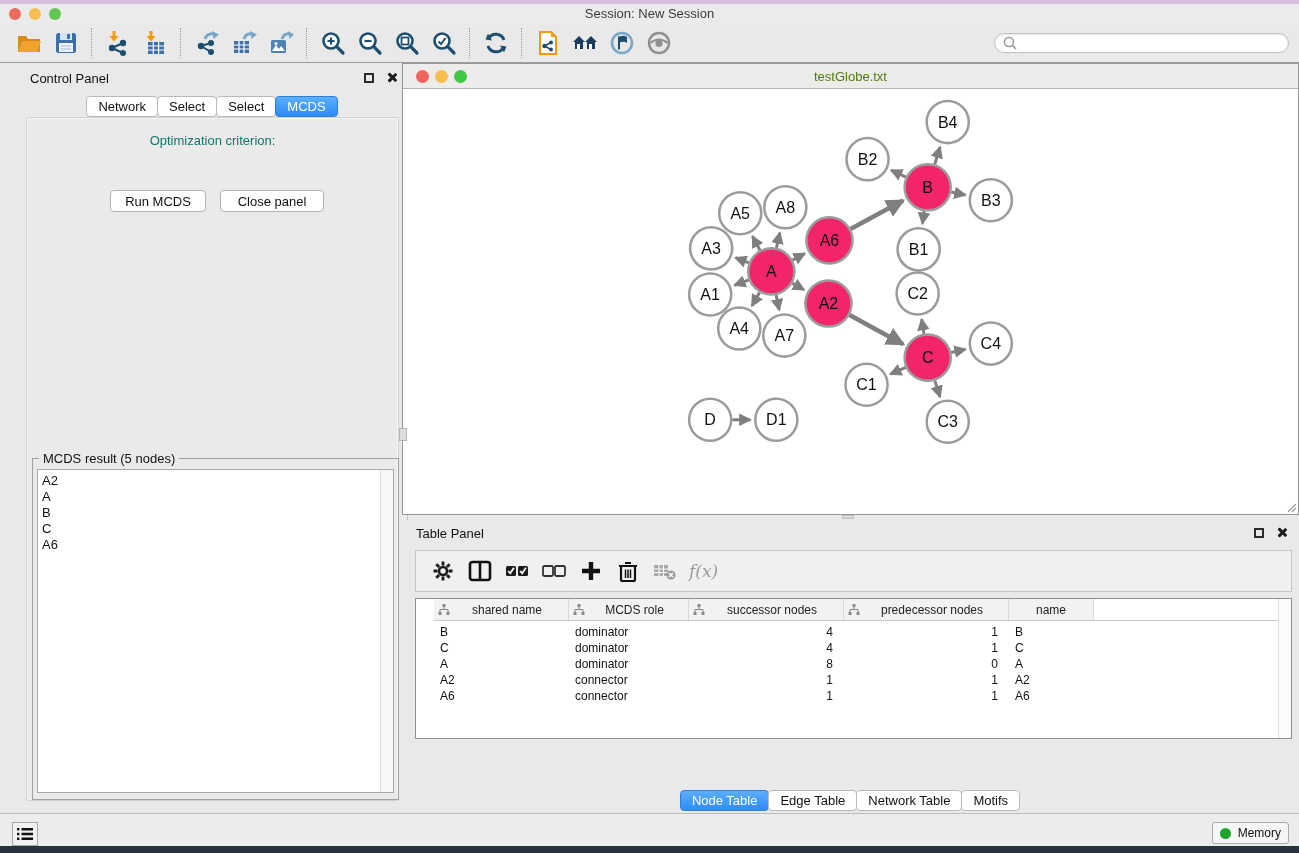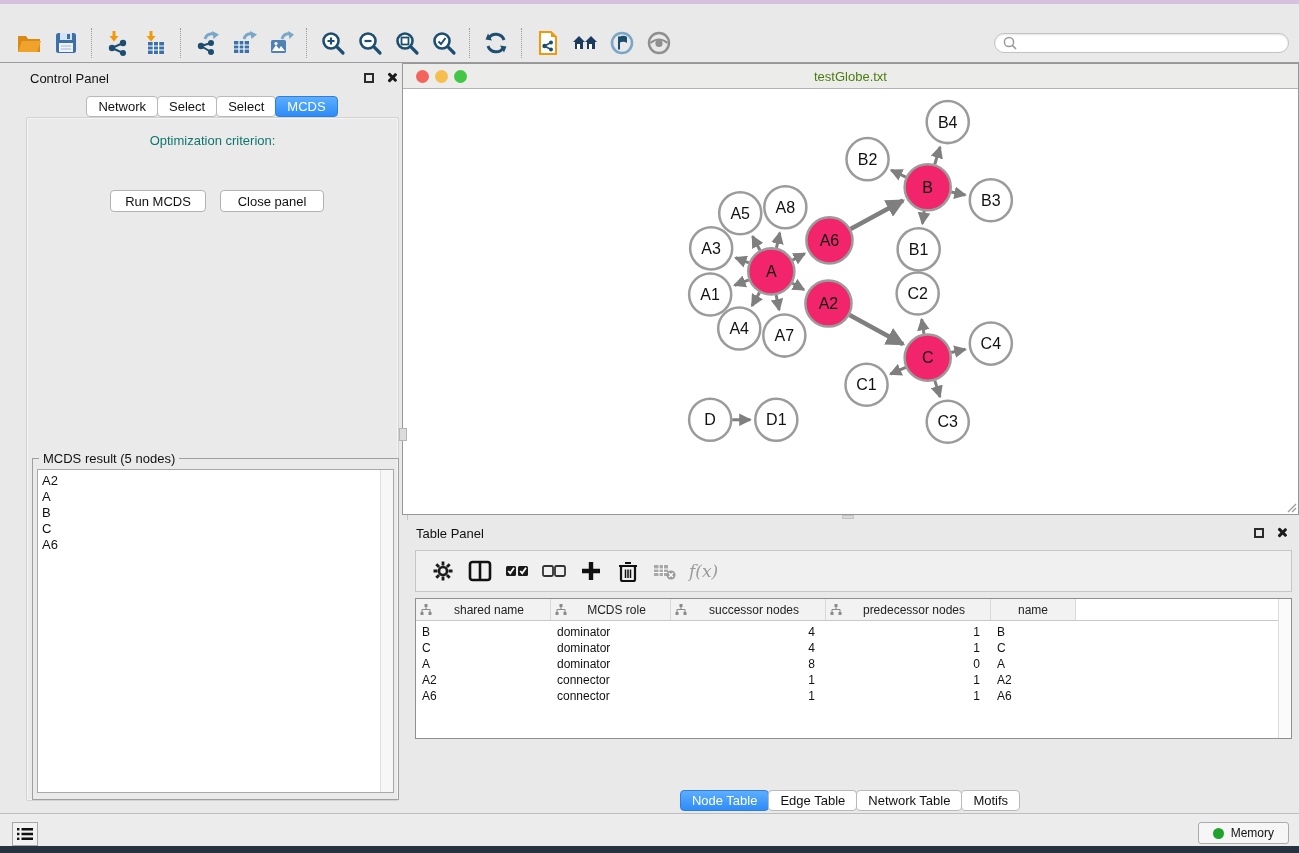--- a/index.html
+++ b/index.html
@@ -68,44 +68,52 @@
   .splitter-handle-left { position:absolute; left:399px; top:428px; width:8px; height:13px; background:#dcdcdc; border:1px solid #b5b5b5; }
   .h-splitter { position:absolute; left:842px; top:515px; width:12px; height:4px; background:#d9d9d9; border:1px solid #c2c2c2; }
 
   
   .table-panel { position:absolute; left:402px; top:520px; width:897px; height:293px; background:#e9e9e9; }
   .tp-title { position:absolute; left:14px; top:6px; }
   .tp-icons { position:absolute; right:12px; top:7px; display:flex; gap:12px; align-items:center; }
   .tp-toolbar { position:absolute; left:13px; top:30px; width:877px; height:42px; background:#f0f0f0; border:1px solid #c6c6c6; display:flex; align-items:center; padding-left:8px; }
   .tp-btn { background:none; border:none; width:37px; height:32px; display:flex; align-items:center; justify-content:center; padding:0; cursor:default; }
   .fx-label { font-family:"DejaVu Serif",serif; font-style:italic; font-size:17px; color:#9a9a9a; margin-left:6px; }
-  .tp-table { position:absolute; left:13px; top:78px; width:877px; height:141px; background:#fff; border:1px solid #8f8f8f; overflow:hidden; }
+  .tp-table { position:absolute; left:13px; top:78px; width:877px; height:141px; background:#fff; border:1px solid #8f8f8f; overflow:hidden;padding-left:18px; }
   .thead { display:flex; height:22px; border-bottom:1px solid #c9c9c9; }
   .th { display:flex; align-items:center; background:#f2f2f2; border-right:1px solid #d9d9d9; font-size:12px; color:#222; padding:0 4px; }
   .th .th-label { flex:1; text-align:center; }
   .th.filler { background:#fff; border-right:none; }
   .tbody { padding-top:3px; }
   .tr { display:flex; height:16px; align-items:center; font-size:12px; color:#111; }
   .td { padding:0 6px; white-space:nowrap; overflow:hidden; }
   .td.num { text-align:right; padding-right:11px; }
   .tp-scroll { position:absolute; right:0; top:0; bottom:0; width:13px; background:#fbfbfb; border-left:1px solid #dcdcdc; }
   .tp-tabs { position:absolute; left:0; top:270px; width:100%; display:flex; justify-content:center; }
 
   
   .statusbar { position:absolute; left:0; top:813px; width:100%; height:33px; background:#ececec; border-top:1px solid #bdbdbd; }
   .list-btn { position:absolute; left:12px; top:8px; width:26px; height:24px; border:1px solid #a8a8a8; background:#f2f2f2; display:flex; align-items:center; justify-content:center; padding:0; }
-  .memory-btn { position:absolute; right:10px; top:8px; height:22px; border:1px solid #ababab; background:#f6f6f6; border-radius:3px; display:flex; align-items:center; gap:7px; padding:0 14px; font-size:12px; color:#111; font-family:"Liberation Sans",sans-serif; }
+  .memory-btn { position:absolute; right:10px; top:8px; height:22px; border:1px solid #ababab; background:#f6f6f6; border-radius:3px; display:flex; align-items:center; gap:7px; padding:0 7px; font-size:12px; color:#111; font-family:"Liberation Sans",sans-serif; }
   .mem-dot { width:11px; height:11px; border-radius:50%; }
 </style>
 </head>
 <body>
 
 <div class="screen">
   <div class="desktop-top"></div>
 
+  <div class="titlebar">
+    <div class="lights">
+      <span class="light red"></span>
+      <span class="light yellow"></span>
+      <span class="light green"></span>
+    </div>
+    <div class="title">Session: New Session</div>
+  </div>
 
   <div class="toolbar">
     <button class="tbtn">
       <svg width="26" height="26" viewBox="0 0 26 26">
           <path d="M2 6h8l2 3h12v13H2z" fill="#d98a12"></path>
           <path d="M6 11h19l-4 11H2z" fill="#f0a32a"></path>
         </svg>
     </button>
     <button class="tbtn">
       <svg width="26" height="26" viewBox="0 0 26 26">

